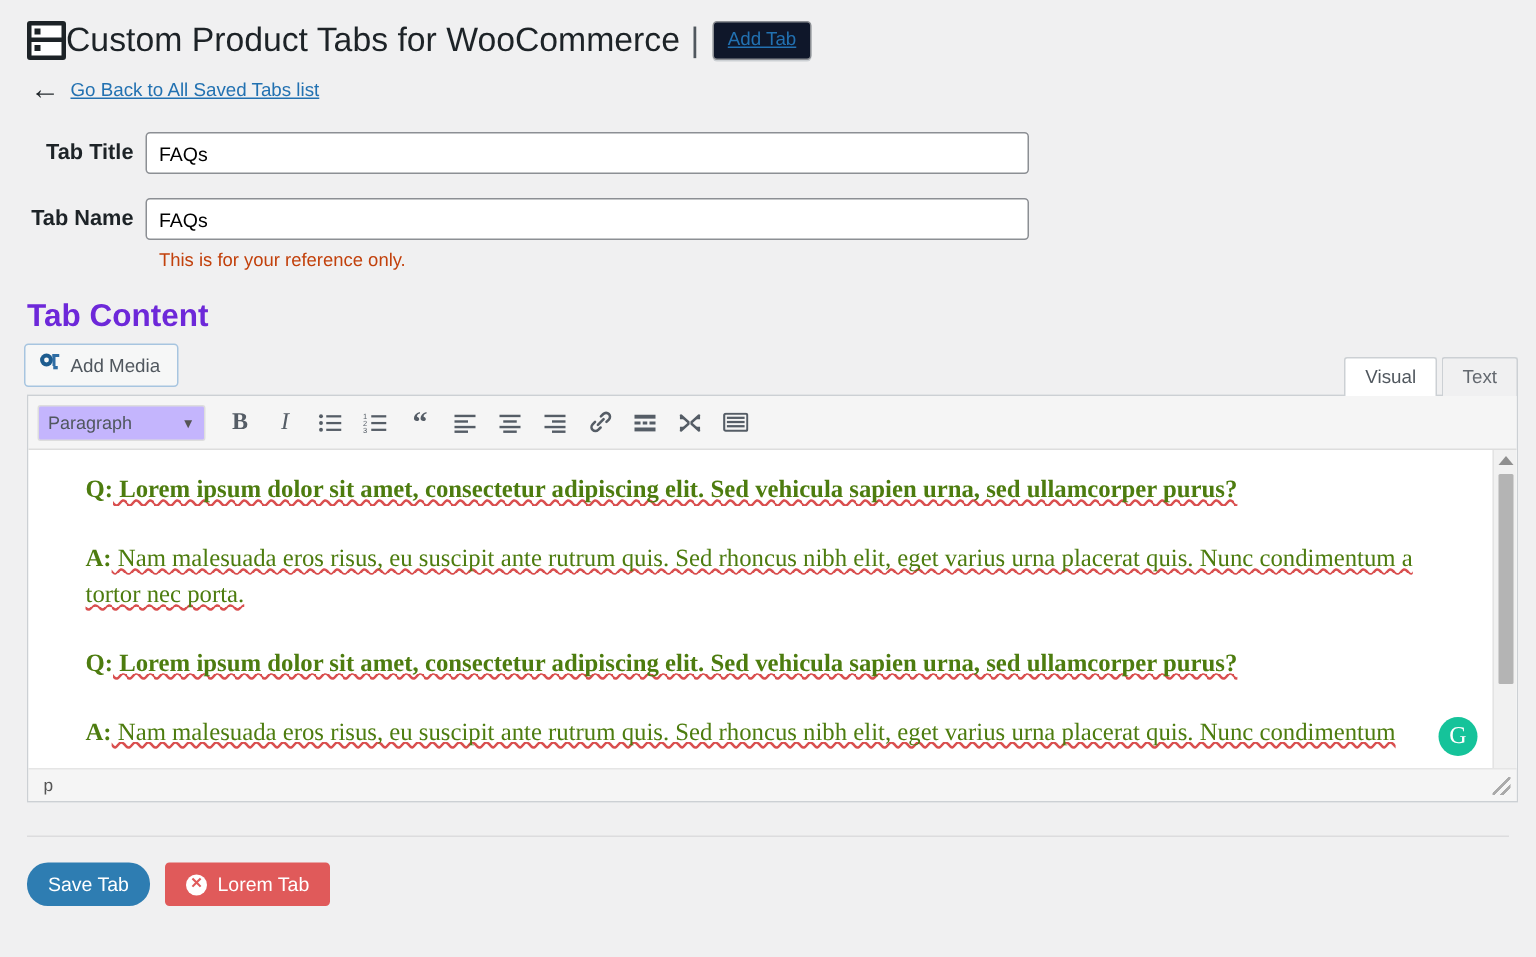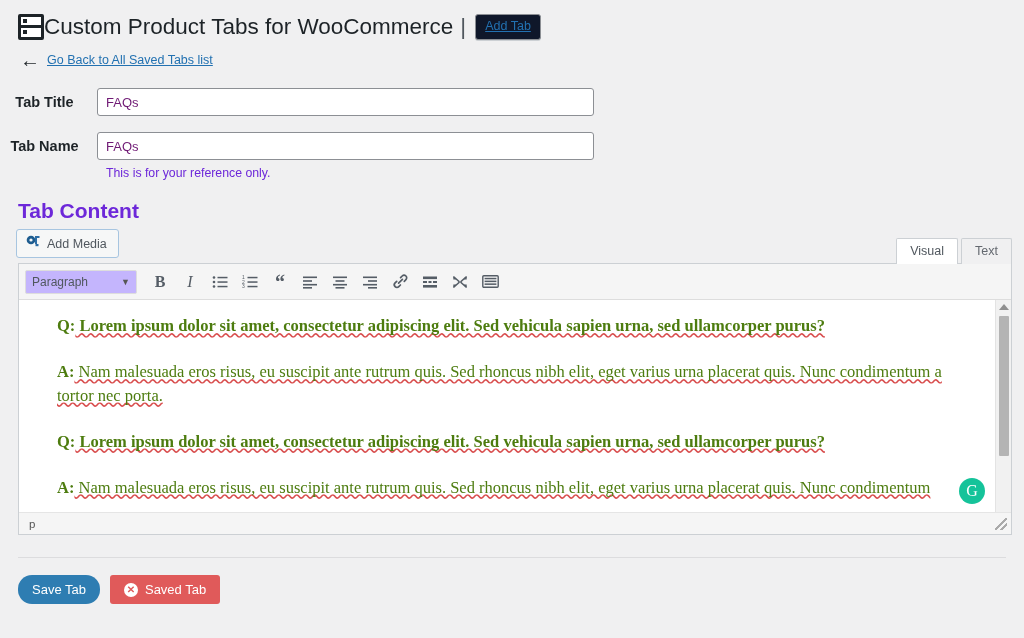--- a/index.html
+++ b/index.html
@@ -87,42 +87,42 @@
   }
 
   
   .field-row {
     display: flex;
     align-items: center;
     margin-top: 16px;
   }
   .field-label {
     width: 97px;
-    text-align: center;
+    text-align: right;
     font-size: 14.5px;
     font-weight: bold;
     color: #1d2327;
     padding-right: 8px;
     flex: 0 0 auto;
   }
   .text-input {
-    width: 497px;
+    width: 589px;
     height: 28px;
     border: 1px solid #8c8f94;
     border-radius: 3px;
     background: #fff;
     font-size: 13px;
-    color: #701a75;
+    color: #000000;
     padding: 0 8px;
     font-family: "Liberation Sans", sans-serif;
   }
   .field-hint {
     margin: 6px 0 0 106px;
     font-size: 12.3px;
-    color: #6d28d9;
+    color: #c2410c;
   }
 
   
   .section-title {
     margin: 19px 0 4px 18px;
     font-size: 21px;
     font-weight: bold;
     color: #6d28d9;
   }
   .editor-topbar {
@@ -520,15 +520,15 @@
   </div>
 </div>
 
 <div class="footer-sep"></div>
 <div class="footer-actions">
   <button class="btn btn-save">
     <span>Save Tab</span>
   </button>
   <button class="btn btn-delete">
     <span class="x-circle">✕</span>
-    <span>Saved Tab</span>
+    <span>Lorem Tab</span>
   </button>
 </div>
 
 </body></html>

